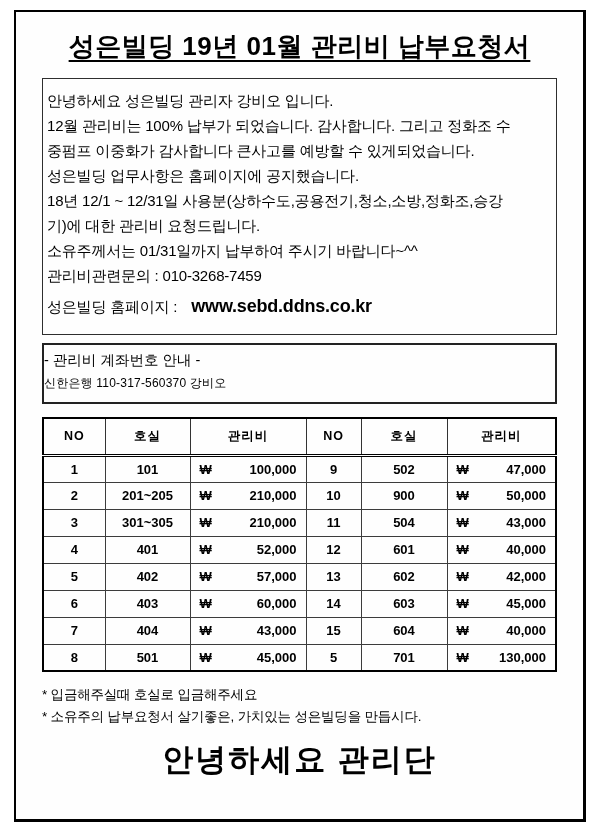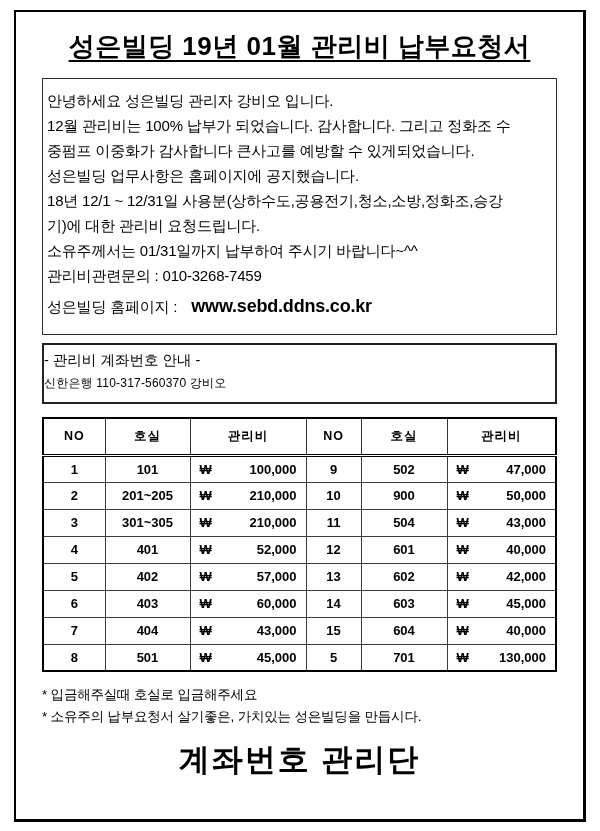--- a/index.html
+++ b/index.html
@@ -188,15 +188,15 @@
         <td class="fee"><span class="won">₩</span><span class="val">130,000</span></td>
       </tr>
     </tbody>
   </table>
 
   <div class="footnotes">
     <div>* 입금해주실때 호실로 입금해주세요</div>
     <div>* 소유주의 납부요청서 살기좋은, 가치있는 성은빌딩을 만듭시다.</div>
   </div>
 
-  <div class="footer-title">계좌번호 관리단</div>
+  <div class="footer-title">안녕하세요 관리단</div>
 
 </div>
 
 </body></html>

